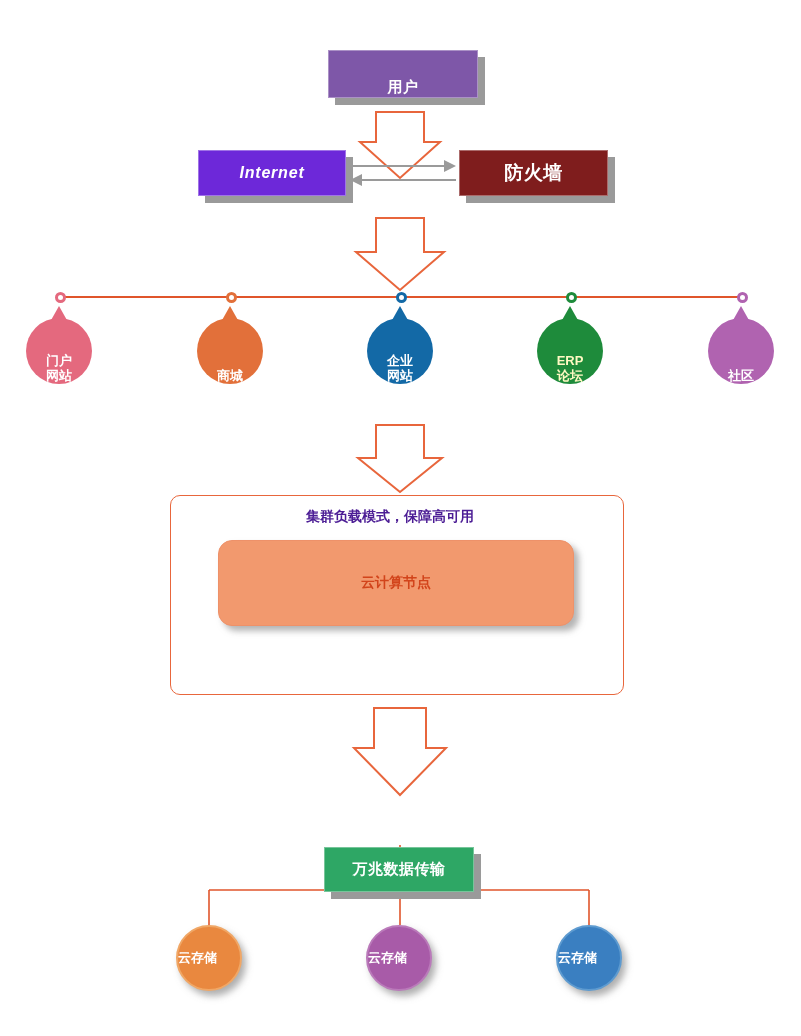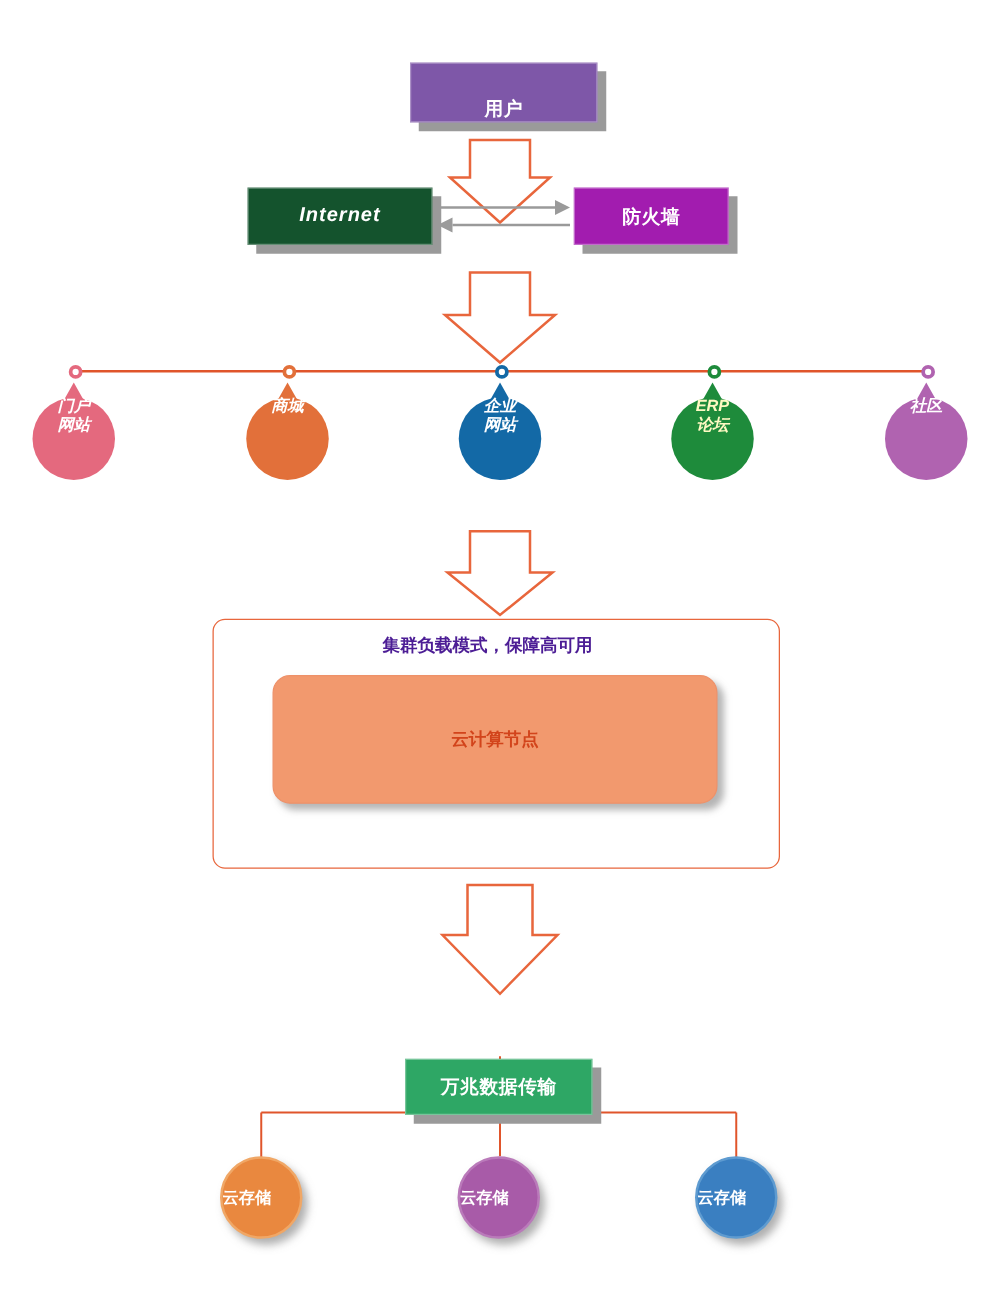--- a/index.html
+++ b/index.html
@@ -30,42 +30,41 @@
     justify-content: center;
     color: #ffffff;
     font-weight: bold;
     letter-spacing: 0.5px;
     box-shadow: 7px 7px 0 0 #9a9a9a;
     border: 1px solid rgba(255,255,255,0.35);
   }
   #box-user    { left: 328px; top: 50px;  width: 150px; height: 48px;
                  background: #7E57A8; font-size: 15px; align-items: flex-end; }
   #box-internet{ left: 198px; top: 150px; width: 148px; height: 46px;
-                 background: #14532d; font-size: 16px;
+                 background: #6d28d9; font-size: 16px;
                  font-style: italic; letter-spacing: 0.8px; }
-  #box-firewall{ left: 459px; top: 150px; width: 124px; height: 46px;
-                 background: #a21caf; font-size: 15px; }
+  #box-firewall{ left: 459px; top: 150px; width: 149px; height: 46px;
+                 background: #7f1d1d; font-size: 19px; }
   #box-transfer{ left: 324px; top: 800px; width: 150px; height: 45px;
                  background: #2EA765; font-size: 15px; margin-top: 47px; }
 
   
   .balloon {
     position: absolute;
     width: 66px; height: 66px;
     border-radius: 50%;
     display: flex;
     flex-direction: column;
     align-items: center;
-    justify-content: flex-start;
+    justify-content: flex-end;
     color: #ffffff;
     font-weight: bold;
     font-size: 13px;
     line-height: 1.15;
     text-align: center;
-    font-style: italic;
   }
   .balloon .tip {
     position: absolute;
     top: -12px;
     left: 50%;
     transform: translateX(-50%);
     width: 0; height: 0;
     border-left: 9px solid transparent;
     border-right: 9px solid transparent;
     border-bottom: 16px solid currentColor;
@@ -94,21 +93,21 @@
     position: absolute;
     top: 12px; left: 0; right: 14px;
     text-align: center;
     font-size: 14px;
     font-weight: bold;
     color: #4c1d95;
   }
   #cloud-node {
     position: absolute;
     left: 218px; top: 540px;
-    width: 356px; height: 103px;
+    width: 356px; height: 86px;
     box-sizing: border-box;
     border-radius: 14px;
     background: #F2996E;
     border: 1px solid #EE9169;
     box-shadow: 5px 5px 6px rgba(120,120,120,0.55);
     display: flex;
     align-items: center;
     justify-content: center;
     color: #D2441B;
     font-weight: bold;

